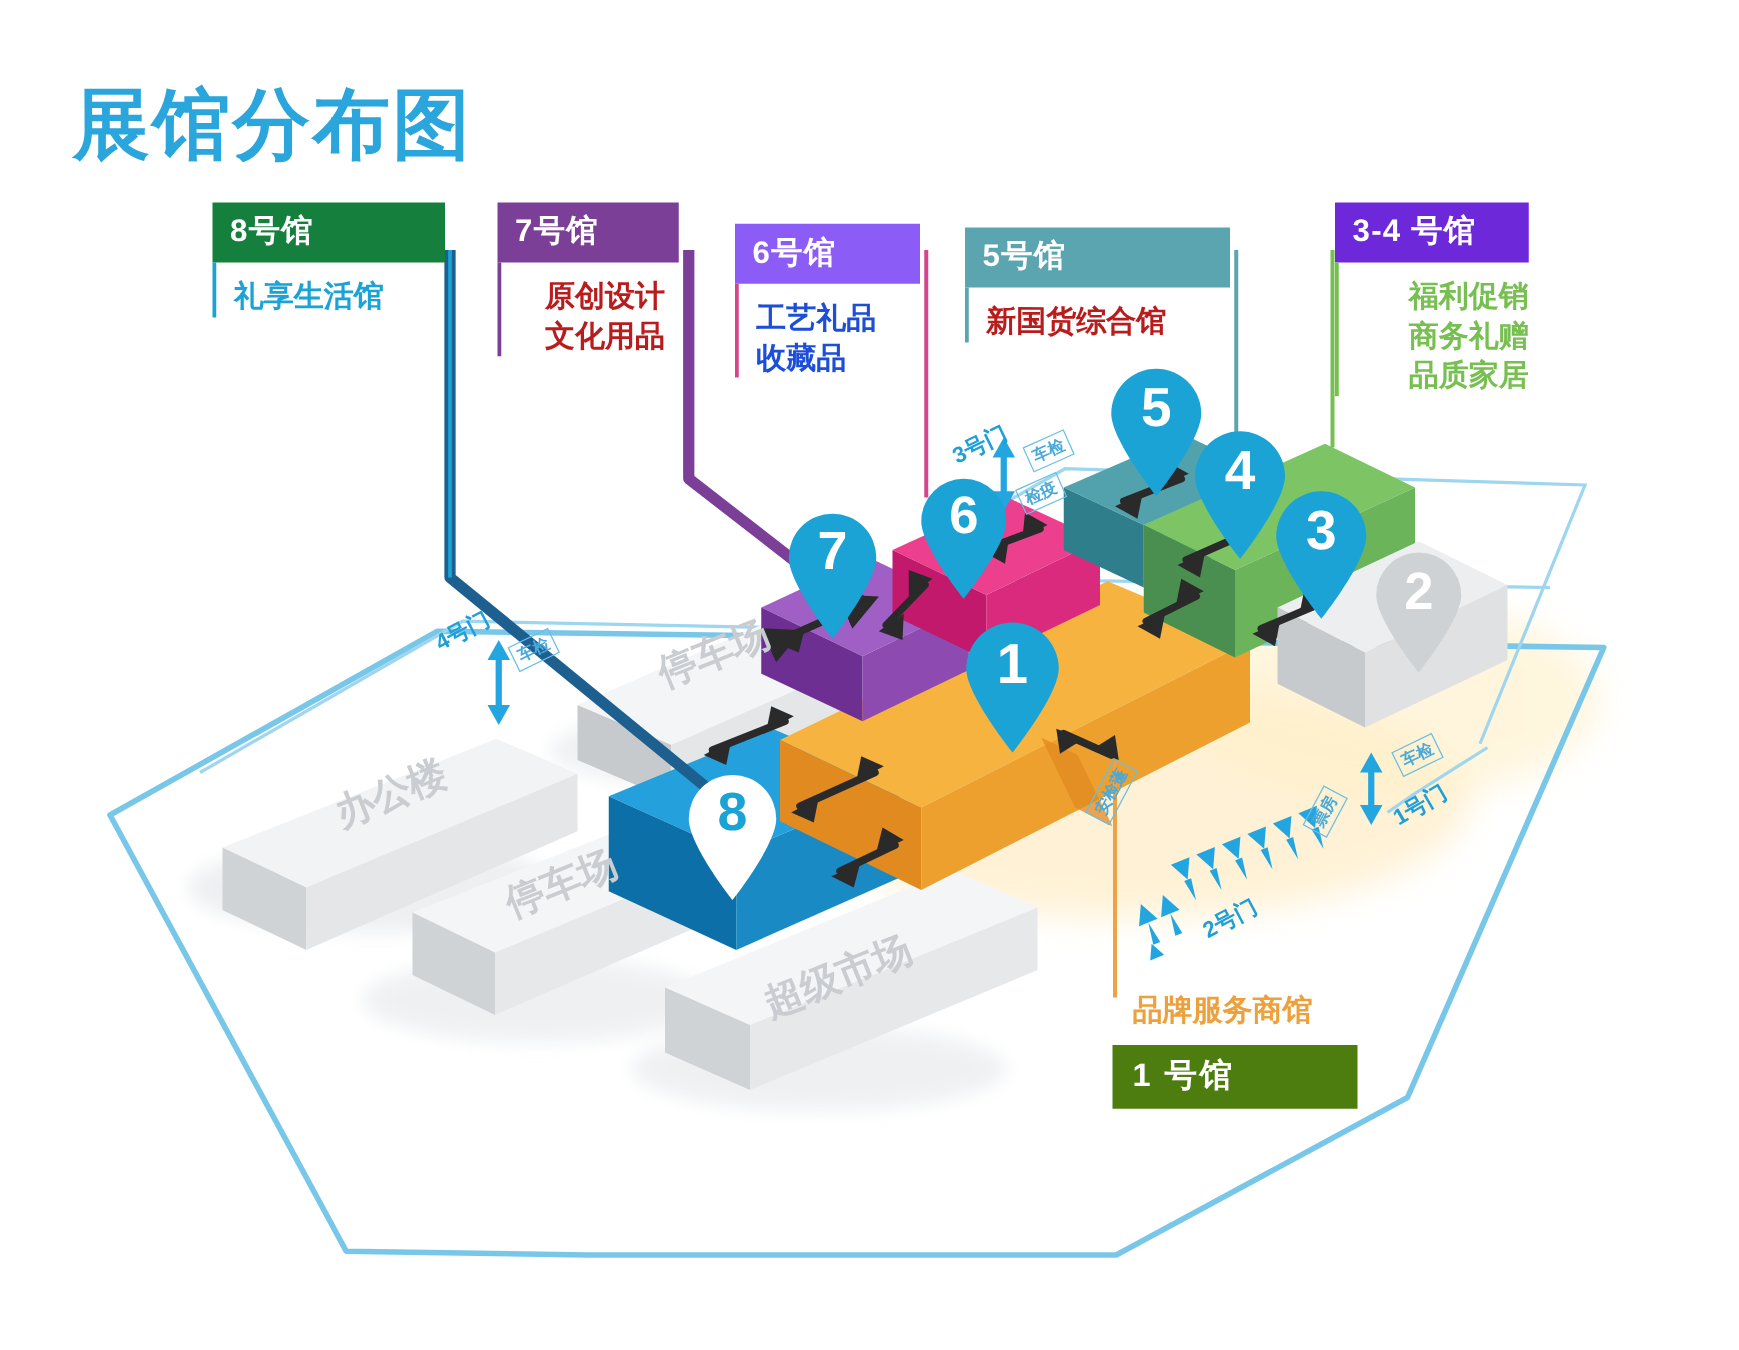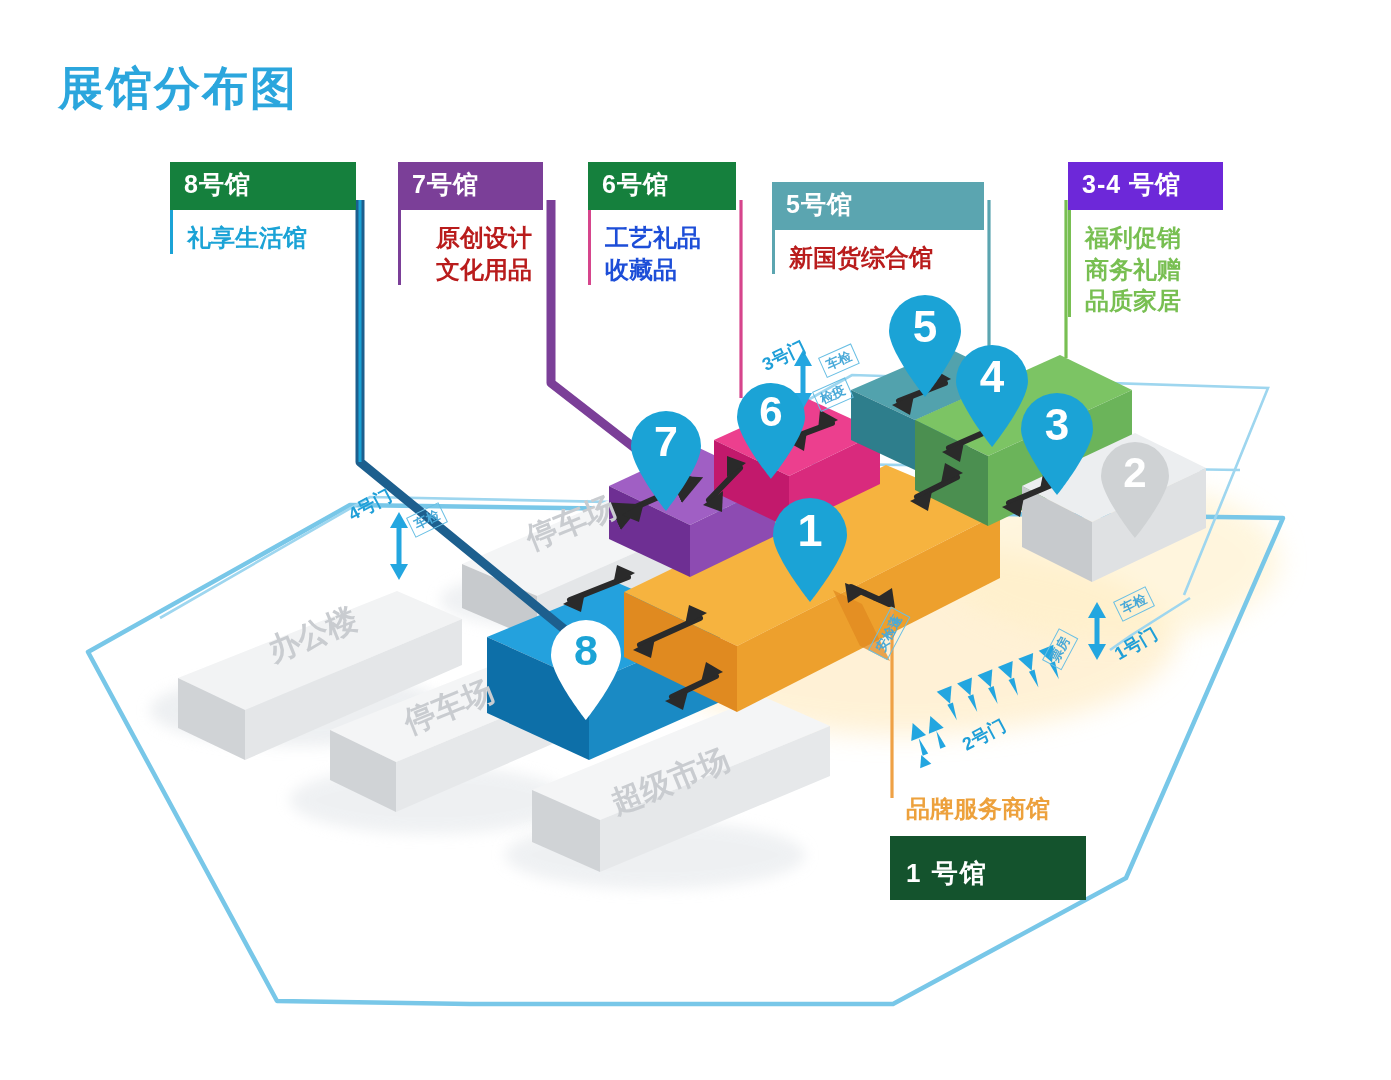--- a/index.html
+++ b/index.html
@@ -10,21 +10,21 @@
     font-family:"Liberation Sans","DejaVu Sans",sans-serif;
     overflow:hidden;
     position:relative;
   }
   #stage{position:absolute;left:0;top:0;width:1391px;height:1080px;}
   svg.layer{position:absolute;left:0;top:0;width:1391px;height:1080px;}
 
   
   .title{
     position:absolute;left:58px;top:58px;
-    font-size:46px;font-weight:bold;letter-spacing:2px;
+    font-size:62px;font-weight:bold;letter-spacing:2px;
     color:#2ba6dd;
     white-space:nowrap;
   }
 
   
   .legend-card{position:absolute;}
   .legend-head{
     color:#ffffff;font-size:25px;font-weight:bold;
     padding:6px 14px 9px 14px;
     letter-spacing:1px;
@@ -37,23 +37,23 @@
     white-space:nowrap;
   }
 
   
   .hall1-card{position:absolute;left:890px;top:795px;width:196px;}
   .hall1-sub{
     font-size:24px;font-weight:bold;color:#eda13c;
     padding-left:16px;white-space:nowrap;line-height:1.2;
   }
   .hall1-head{
-    margin-top:12px;background:#14532d;color:#fff;
+    margin-top:12px;background:#4d7c0f;color:#fff;
     font-size:26px;font-weight:bold;letter-spacing:2px;
-    padding:20px 0 9px 16px;white-space:nowrap;
+    padding:7px 0 9px 16px;white-space:nowrap;
   }
 
   
   .pin{position:absolute;}
   .pin-num{
     position:absolute;width:100%;text-align:center;
     font-weight:bold;font-family:"Liberation Sans",sans-serif;
   }
 
   
@@ -305,37 +305,37 @@
 
   <div class="legend-card" style="left:398px;top:162px;">
     <div class="legend-head" style="background:#7b3f98;min-width:145px;">7号馆</div>
     <div class="legend-body" style="color:#b91c1c;border-left:3px solid #7b3f98;padding-left:35px;">
       <div>原创设计</div>
       <div>文化用品</div>
     </div>
   </div>
 
   <div class="legend-card" style="left:588px;top:162px;">
-    <div class="legend-head" style="background:#15803d;min-width:148px;">6号馆</div>
+    <div class="legend-head" style="background:#8b5cf6;min-width:148px;margin-top:17px;">6号馆</div>
     <div class="legend-body" style="color:#1d4ed8;border-left:3px solid #d6458c;">
       <div>工艺礼品</div>
       <div>收藏品</div>
     </div>
   </div>
 
   <div class="legend-card" style="left:772px;top:162px;margin-top:20px;">
     <div class="legend-head" style="background:#5ba5b0;min-width:212px;">5号馆</div>
     <div class="legend-body" style="color:#b91c1c;border-left:3px solid #5ba5b0;">
       <div>新国货综合馆</div>
     </div>
   </div>
 
   <div class="legend-card" style="left:1068px;top:162px;">
     <div class="legend-head" style="background:#6d28d9;min-width:155px;">3-4 号馆</div>
-    <div class="legend-body" style="color:#78bf52;border-left:3px solid #78bf52;">
+    <div class="legend-body" style="color:#78bf52;border-left:3px solid #78bf52;text-align:right;">
       <div>福利促销</div>
       <div>商务礼赠</div>
       <div>品质家居</div>
     </div>
   </div>
 
   <div class="hall1-card">
     <div class="hall1-sub">品牌服务商馆</div>
     <div class="hall1-head">1 号馆</div>
   </div>

